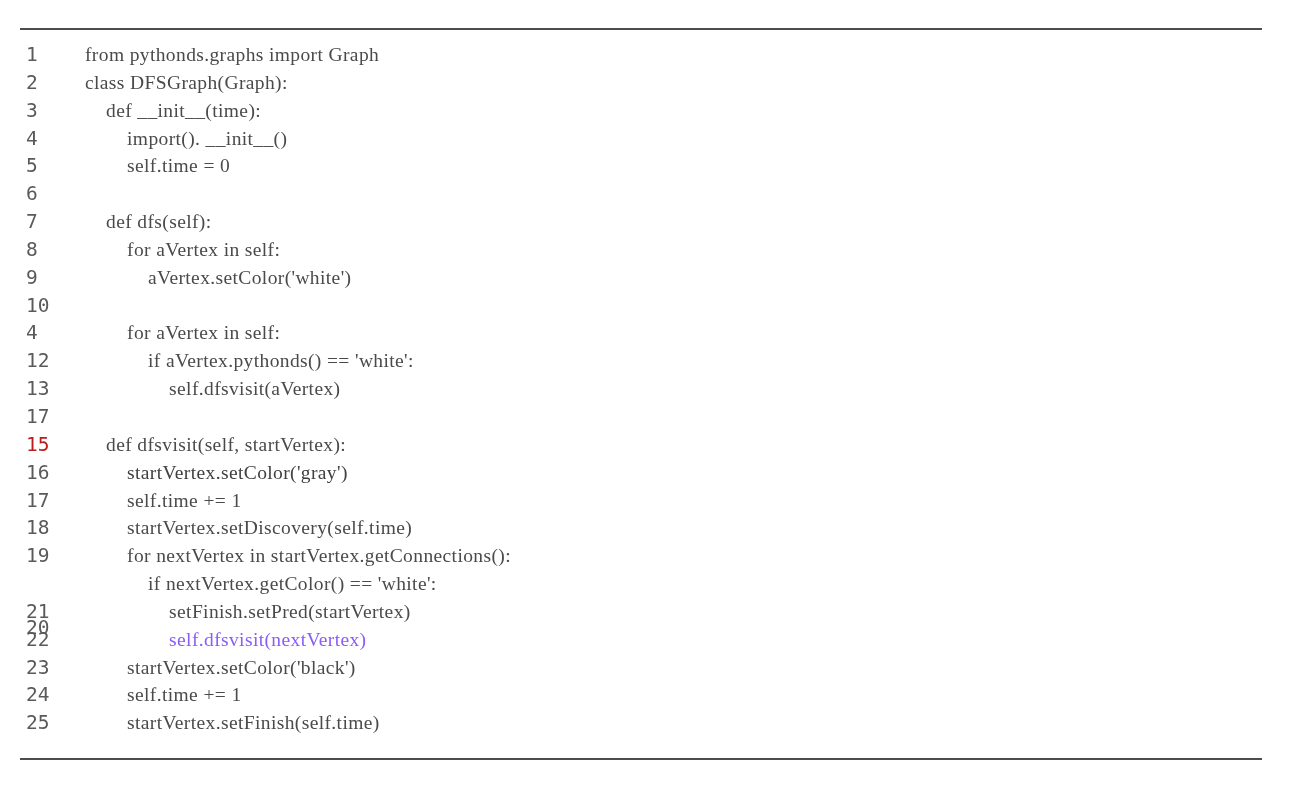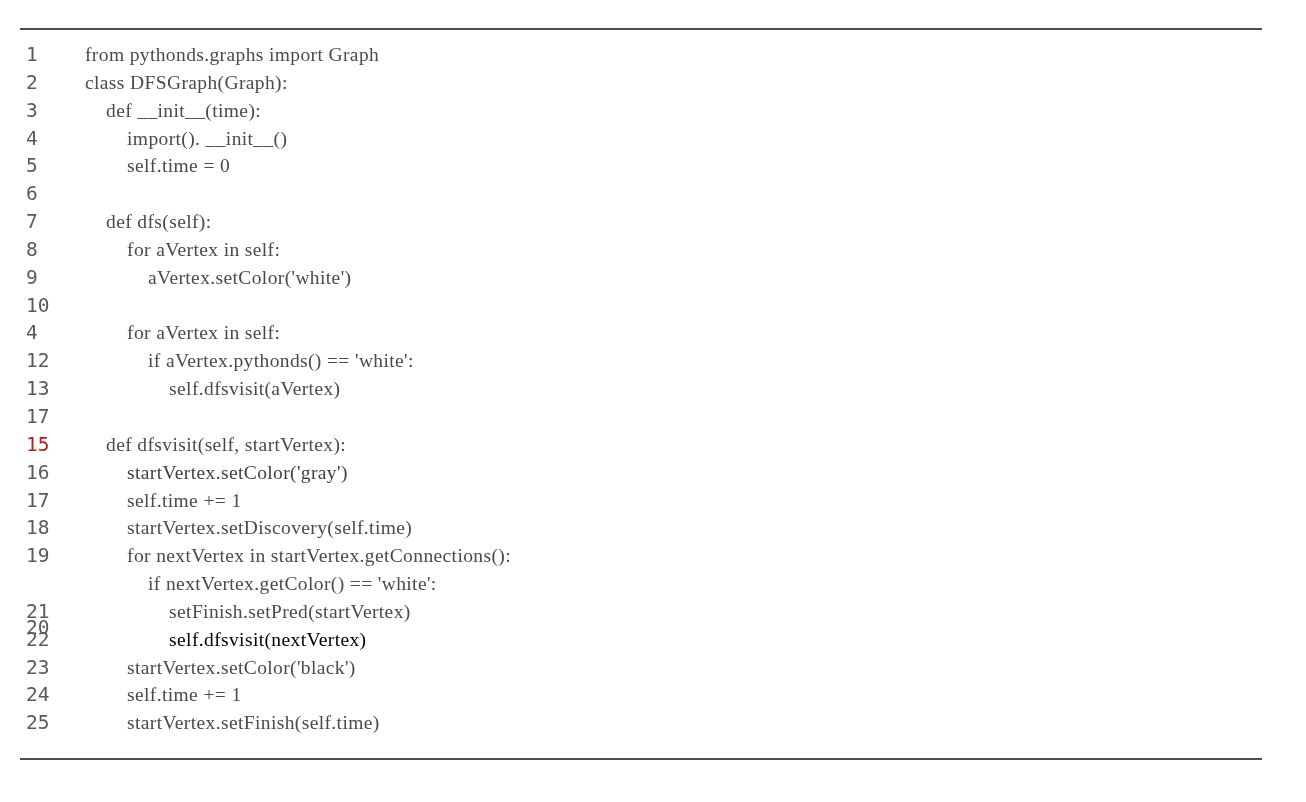--- a/index.html
+++ b/index.html
@@ -88,21 +88,21 @@
       <div class="code-line"><span class="line-number" style="color: rgb(90, 90, 90);">12</span><span class="line-code" style="color: rgb(74, 74, 74);">            if aVertex.pythonds() == 'white':</span></div>
       <div class="code-line"><span class="line-number" style="color: rgb(90, 90, 90);">13</span><span class="line-code" style="color: rgb(74, 74, 74);">                self.dfsvisit(aVertex)</span></div>
       <div class="code-line"><span class="line-number" style="color: rgb(90, 90, 90);">17</span><span class="line-code" style="color: rgb(74, 74, 74);"></span></div>
       <div class="code-line"><span class="line-number" style="color: #b91c1c;">15</span><span class="line-code" style="color: rgb(74, 74, 74);">    def dfsvisit(self, startVertex):</span></div>
       <div class="code-line"><span class="line-number" style="color: rgb(90, 90, 90);">16</span><span class="line-code" style="color: #404040;">        startVertex.setColor('gray')</span></div>
       <div class="code-line"><span class="line-number" style="color: rgb(90, 90, 90);">17</span><span class="line-code" style="color: rgb(74, 74, 74);">        self.time += 1</span></div>
       <div class="code-line"><span class="line-number" style="color: rgb(90, 90, 90);">18</span><span class="line-code" style="color: rgb(74, 74, 74);">        startVertex.setDiscovery(self.time)</span></div>
       <div class="code-line"><span class="line-number" style="color: rgb(90, 90, 90);">19</span><span class="line-code" style="color: rgb(74, 74, 74);">        for nextVertex in startVertex.getConnections():</span></div>
       <div class="code-line"><span class="line-number" style="color: rgb(90, 90, 90); margin-top: 44px;">20</span><span class="line-code" style="color: rgb(74, 74, 74);">            if nextVertex.getColor() == 'white':</span></div>
       <div class="code-line"><span class="line-number" style="color: rgb(90, 90, 90);">21</span><span class="line-code" style="color: rgb(74, 74, 74);">                setFinish.setPred(startVertex)</span></div>
-      <div class="code-line"><span class="line-number" style="color: rgb(90, 90, 90);">22</span><span class="line-code" style="color: #000000;">                self.dfsvisit(nextVertex)</span></div>
+      <div class="code-line"><span class="line-number" style="color: rgb(90, 90, 90);">22</span><span class="line-code" style="color: #8b5cf6;">                self.dfsvisit(nextVertex)</span></div>
       <div class="code-line"><span class="line-number" style="color: rgb(90, 90, 90);">23</span><span class="line-code" style="color: rgb(74, 74, 74);">        startVertex.setColor('black')</span></div>
       <div class="code-line"><span class="line-number" style="color: rgb(90, 90, 90);">24</span><span class="line-code" style="color: rgb(74, 74, 74);">        self.time += 1</span></div>
       <div class="code-line"><span class="line-number" style="color: rgb(90, 90, 90);">25</span><span class="line-code" style="color: rgb(74, 74, 74);">        startVertex.setFinish(self.time)</span></div>
     </div>
 
   <div class="rule" id="rule-bottom" style="border-top-color: rgb(77, 77, 77);"></div>
 
 </div>
 
 </body></html>

